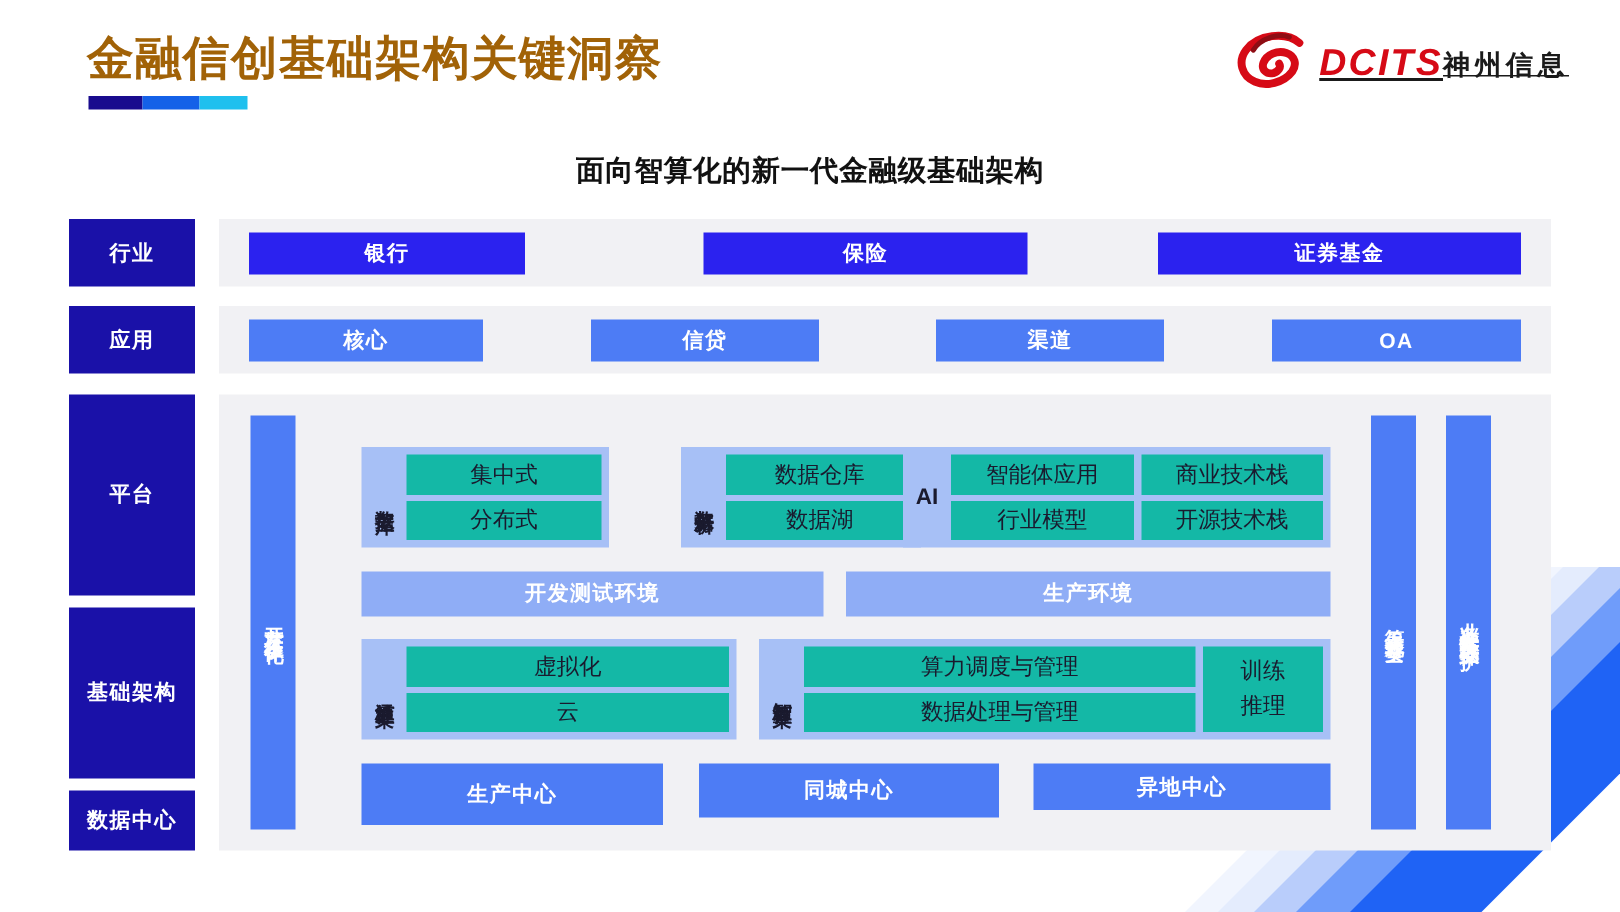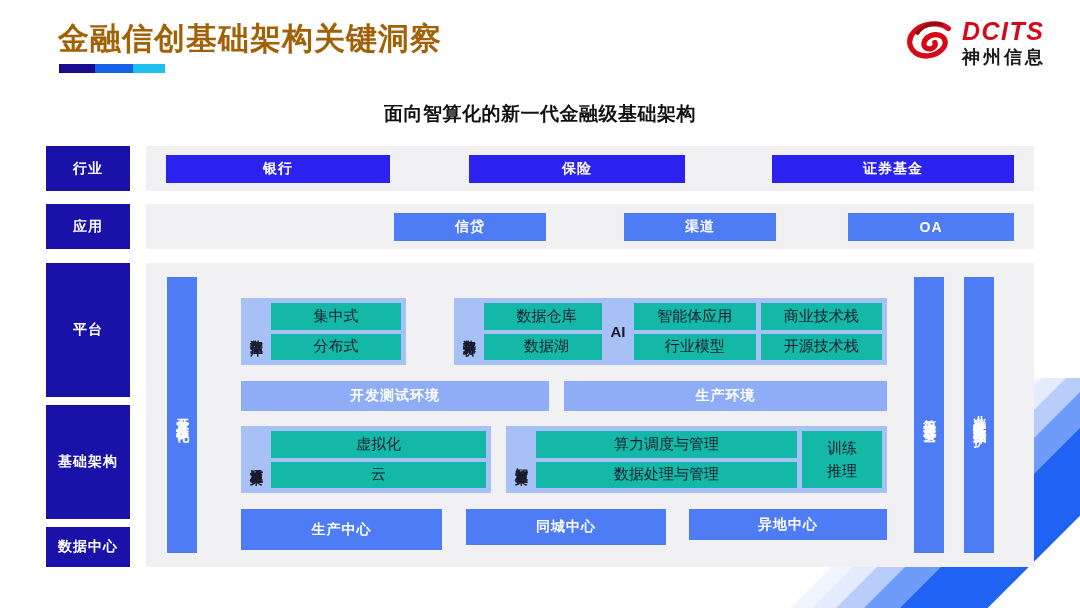--- a/index.html
+++ b/index.html
@@ -30,21 +30,21 @@
   }
   .title-underline { position:absolute; left:59px; top:64px; width:106px; height:9px; display:flex; }
   .title-underline span { display:block; height:100%; }
   .tu1 { width:36px; background:#190b8e; }
   .tu2 { width:38px; background:#1461e8; }
   .tu3 { width:32px; background:#1fc0ee; }
 
   
   .logo { position:absolute; right:34px; top:18px; display:flex; align-items:center; gap:8px; }
   .logo-mark { width:48px; height:48px; flex:0 0 48px; }
-  .logo-text { display:flex; flex-direction:column; justify-content:center; line-height:1; }
+  .logo-text { display:flex; flex-direction:row; justify-content:center; line-height:1;text-decoration:underline; }
   .logo-en { font-size:25px; font-weight:bold; color:#d60a16; letter-spacing:1.5px; font-style:italic; }
   .logo-cn { font-size:18px; font-weight:bold; color:#1a1a1a; letter-spacing:3px; margin-top:4px; }
 
   
   .subtitle {
     position:absolute; left:0; top:101px; width:1080px; text-align:center;
     font-size:19px; font-weight:bold; color:#111; letter-spacing:.5px; z-index:3;
   }
 
   
@@ -154,26 +154,27 @@
 
 <div class="diagram">
 
   <div class="lbl lbl-industry">行业</div>
   <div class="lbl lbl-app">应用</div>
   <div class="lbl lbl-platform">平台</div>
   <div class="lbl lbl-infra">基础架构</div>
   <div class="lbl lbl-dc">数据中心</div>
 
   <div class="panel panel-industry">
-    <div class="chip chip-ind" style="left:20px;  width:224px;">银行</div>
+    <div class="chip chip-ind" style="left:20px;  width:184px;">银行</div>
     <div class="chip chip-ind" style="left:323px; width:216px;">保险</div>
     <div class="chip chip-ind" style="left:626px; width:242px;">证券基金</div>
   </div>
 
   <div class="panel panel-app">
+    <div class="chip chip-app" style="left:20px;  width:156px;">核心</div>
     <div class="chip chip-app" style="left:248px; width:152px;">信贷</div>
     <div class="chip chip-app" style="left:478px; width:152px;">渠道</div>
     <div class="chip chip-app" style="left:702px; width:166px;">OA</div>
   </div>
 
   <div class="panel panel-main">
 
     <div class="vbar" style="left:21px; top:14px; width:30px; height:276px;">开发运维一体化</div>
 
     <div class="vbar" style="left:768px; top:14px; width:30px; height:276px;">等保合规安全</div>

